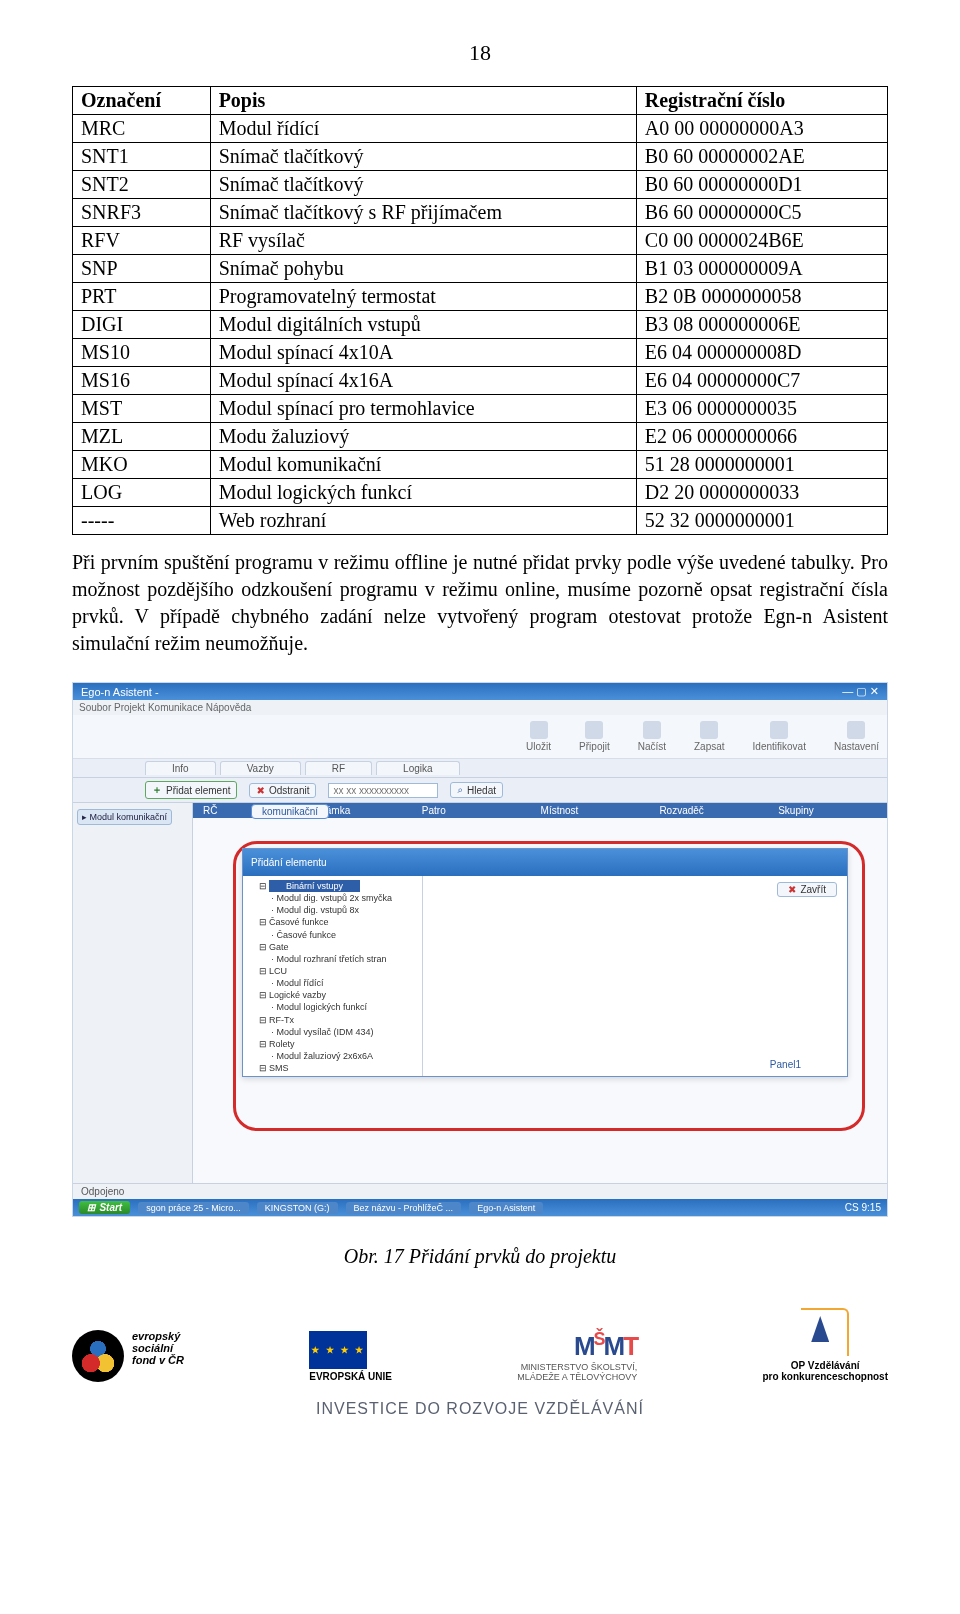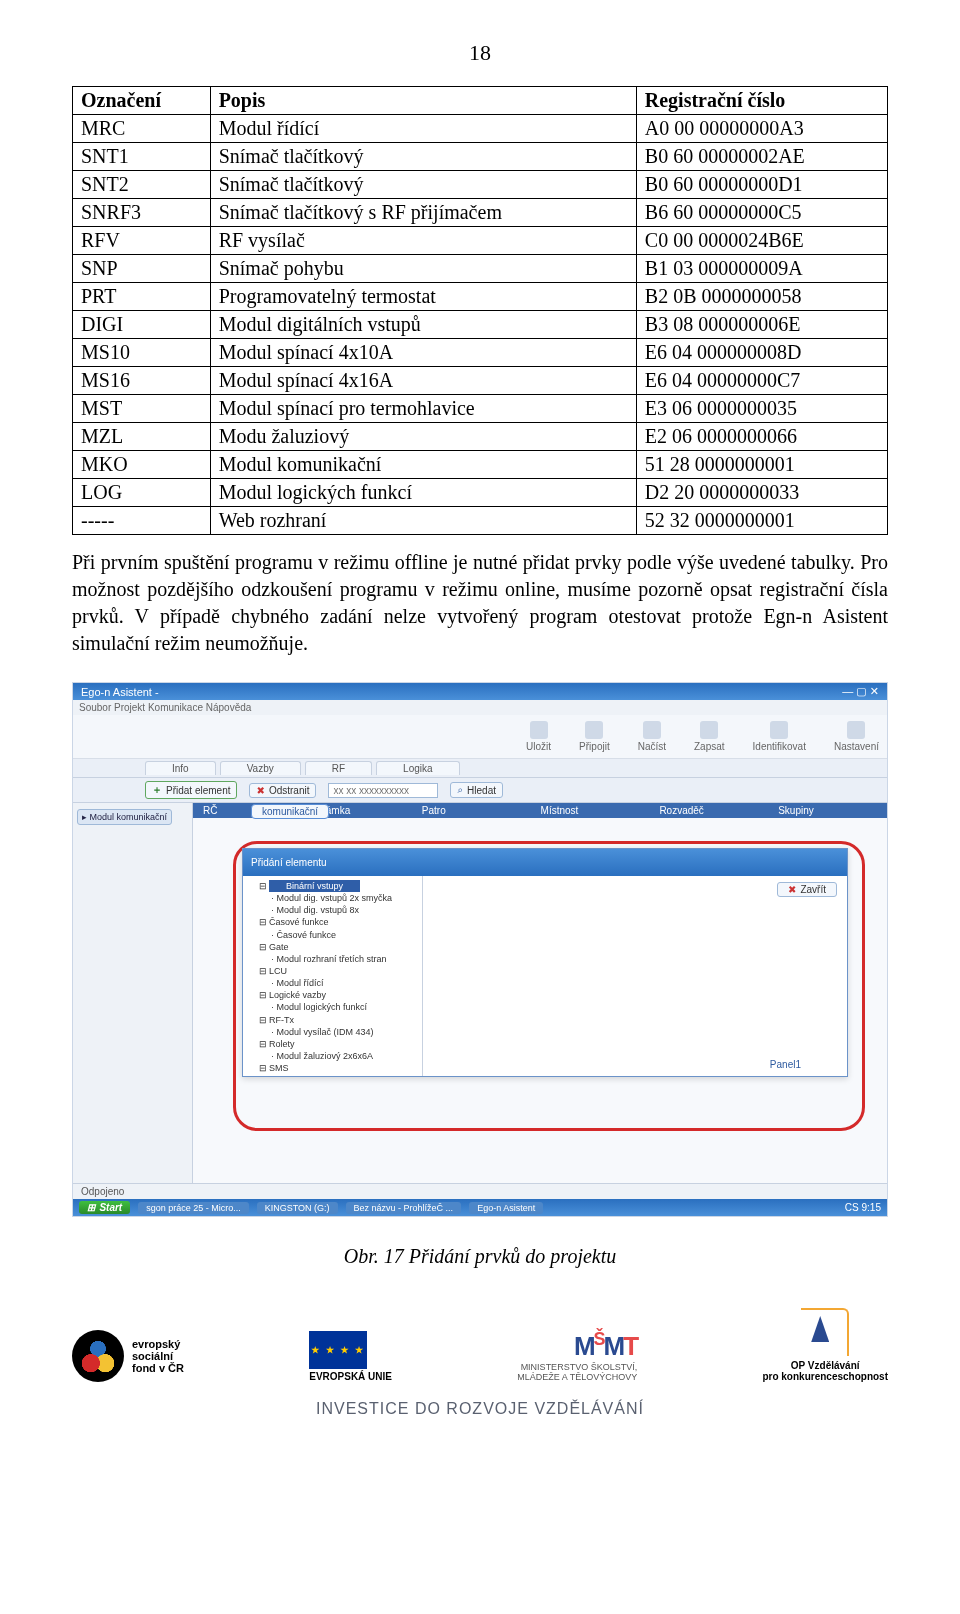--- a/index.html
+++ b/index.html
@@ -255,21 +255,21 @@
     font-size: 20px;
     margin: 28px 0 40px 0;
   }
   .footer-strip {
     display: flex;
     align-items: flex-end;
     justify-content: space-between;
     gap: 10px;
     margin-top: 10px;
   }
-  .esf-block { display: flex; gap: 8px; align-items: center; }
+  .esf-block { display: flex; gap: 8px; align-items: flex-start; font-style: italic; }
   .esf-icon {
     width: 52px; height: 52px; background: #000; border-radius: 50%;
     position: relative;
   }
   .esf-icon::after {
     content: ""; position: absolute; inset: 8px; background:
       radial-gradient(circle at 30% 70%, #d42a2a 0 25%, transparent 26%),
       radial-gradient(circle at 70% 70%, #f3c233 0 25%, transparent 26%),
       radial-gradient(circle at 50% 30%, #2a6fbf 0 25%, transparent 26%);
   }

